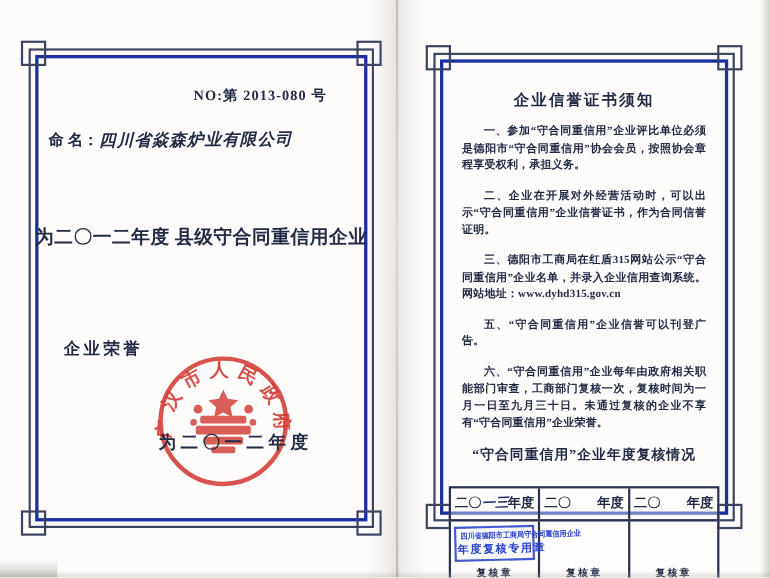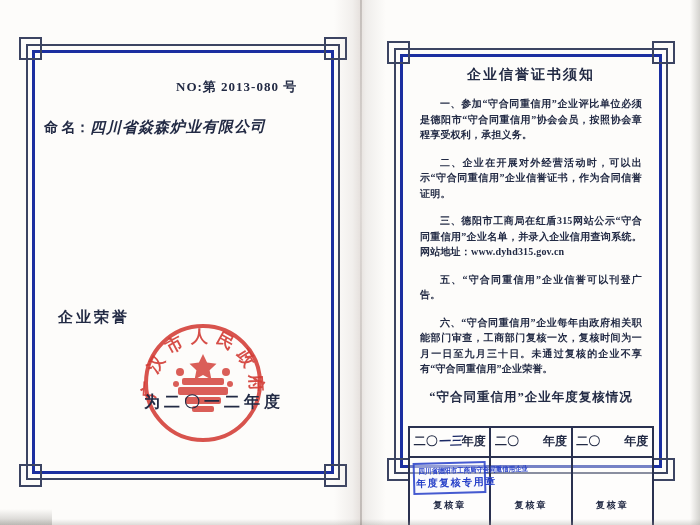--- a/index.html
+++ b/index.html
@@ -48,21 +48,21 @@
   .cert-no{position:absolute;left:158px;top:42px;font-size:13px;letter-spacing:1px;font-weight:bold;}
   .name-line{position:absolute;left:26px;top:82px;font-size:14px;font-weight:bold;white-space:nowrap;}
   .name-line .hw-name{font-style:italic;font-size:15px;letter-spacing:1px;display:inline-block;transform:rotate(-0.5deg);}
   .award-line{position:absolute;left:0;top:168px;width:100%;text-align:center;
     font-size:17px;font-weight:bold;letter-spacing:0.5px;white-space:nowrap;}
   .issue-line{position:absolute;left:40px;top:272px;font-size:15px;font-weight:bold;letter-spacing:3px;}
   .gov-seal{position:absolute;left:122px;top:284px;width:126px;height:126px;z-index:2;opacity:.92;}
   .date-line{position:absolute;left:126px;top:356px;font-size:16px;font-weight:bold;letter-spacing:4px;z-index:3;}
   
   .rp-content{position:absolute;left:22px;right:22px;top:24px;bottom:16px;}
-  .notice-title{text-align:center;font-size:14px;font-weight:bold;letter-spacing:2px;margin:2px 0 8px 0;}
+  .notice-title{text-align:center;font-size:14px;font-weight:bold;letter-spacing:2px;margin:18px 0 8px 0;}
   .notice-text p{margin:12px;font-size:10px;line-height:1.55;text-indent:2em;
     text-align:justify;font-weight:bold;letter-spacing:0.2px;}
   .review-title{text-align:center;font-size:12.5px;font-weight:bold;letter-spacing:1px;margin:7px 0 20px 0;white-space:nowrap;}
   .review-table{border:2px solid #2a3150;display:flex;flex-direction:column;height:116px;background:rgba(255,255,255,.4);}
   .rt-header{display:flex;border-bottom:2px solid #2a3150;height:28px;}
   .rt-hcell{flex:1;display:flex;align-items:center;justify-content:center;
     font-size:12px;font-weight:bold;border-right:2px solid #2a3150;white-space:nowrap;}
   .rt-hcell:last-child{border-right:none;}
   .rt-hcell .fill{display:inline-block;min-width:24px;text-align:center;}
   .hw-blue{font-style:italic;color:#1c2a66;transform:rotate(-2deg);display:inline-block;}
@@ -102,20 +102,21 @@
   <div class="corner tr"></div>
   <div class="corner bl"></div>
   <div class="corner br"></div>
 
   <div class="cert-no ink">NO:第 2013-080 号</div>
 
   <div class="name-line ink">
     <span>命 名：</span><span class="hw-name">四川省焱森炉业有限公司</span>
   </div>
 
+  <div class="award-line ink">为二〇一二年度 县级守合同重信用企业</div>
 
   <div class="issue-line ink">企业荣誉</div>
 
   <svg class="gov-seal" viewBox="0 0 126 126">
     <circle cx="63" cy="63" r="57" fill="none" stroke="#cf2b24" stroke-width="4" opacity="0.88"></circle>
     <path id="sealArc" d="M 15,70 A 48,48 0 1 1 111,70" fill="none"></path>
     <text font-size="17" font-weight="bold" fill="#cf2b24" opacity="0.9" letter-spacing="7">
       <textPath href="#sealArc" startOffset="50%" text-anchor="middle">广汉市人民政府</textPath>
     </text>
 

